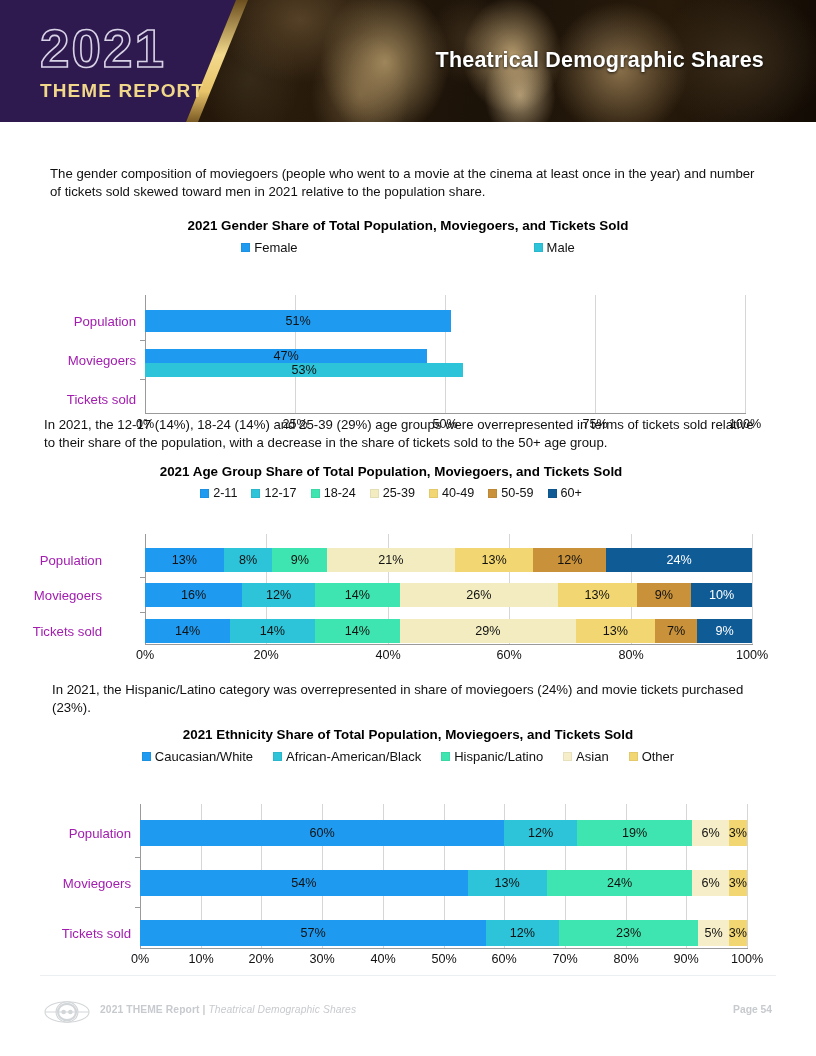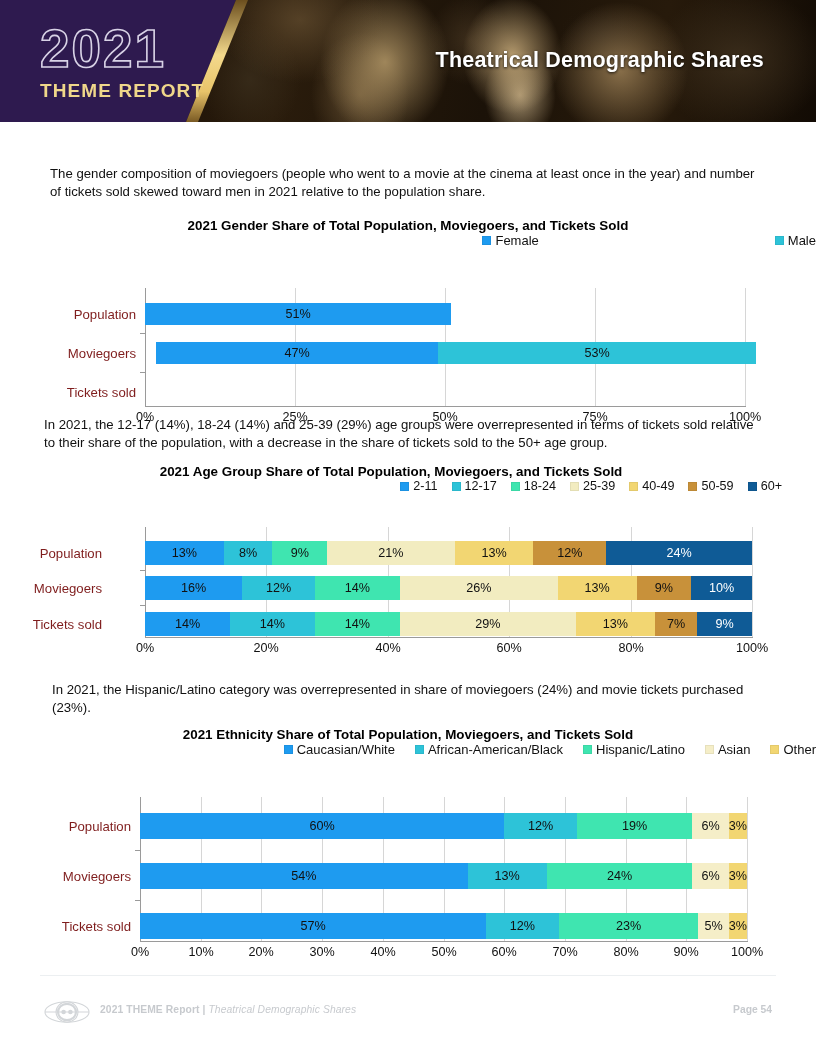--- a/index.html
+++ b/index.html
@@ -67,31 +67,32 @@
     position: absolute;
     font-size: 13.2px; line-height: 17.5px; color: #111;
   }
 
   
   .chart { position: absolute; }
   .chart-title {
     text-align: center; font-size: 13.4px; font-weight: 700; color: #000;
   }
   .legend {
-    display: flex; justify-content: flex-end; align-items: center;
+    display: flex; justify-content: center; align-items: center;
+    margin-top: 7px;
   }
   .legend-item { display: flex; align-items: center; font-size: 13px; color: #111; }
   .legend-swatch {
     width: 9px; height: 9px; margin-right: 4px; display: inline-block;
     border: 1px solid rgba(0,0,0,.06);
   }
 
   .plot { position: relative; }
   .rowlabel {
-    position: absolute; right: 0; font-size: 13.2px; color: #7f1d1d;
+    position: absolute; right: 0; font-size: 13.2px; color: #a21caf;
     white-space: nowrap; transform: translateY(-50%);
   }
   .axisline-y {
     position: absolute; width: 1px; background: #9a9a9a;
   }
   .axisline-x {
     position: absolute; height: 1px; background: #9a9a9a;
   }
   .tick-y {
     position: absolute; width: 5px; height: 1px; background: #9a9a9a;
@@ -167,21 +168,21 @@
         <div class="gridline" style="left: 745px; top: 4px; height: 118px;"></div>
         <div class="tick-y" style="left: 140px; top: 49px;"></div>
         <div class="tick-y" style="left: 140px; top: 88px;"></div>
         <div class="rowlabel" style="right: 680px; top: 30px;">Population</div>
         <div class="bar-row" style="left: 145px; top: 19px; width: 600px; height: 22px;">
           <div class="seg" style="width: 306px; background: rgb(30, 155, 240); height: 100%;">
             <span>51%</span>
           </div>
         </div>
         <div class="rowlabel" style="right: 680px; top: 69px;">Moviegoers</div>
-        <div class="bar-row" style="left: 156px; top: 58px; width: 600px; height: 22px;">
+        <div class="bar-row" style="left: 145px; top: 58px; width: 600px; height: 22px; flex-direction: column;">
           <div class="seg" style="width: 282px; background: rgb(30, 155, 240); height: 100%;">
             <span>47%</span>
           </div>
           <div class="seg" style="width: 318px; background: rgb(45, 195, 216); height: 100%;">
             <span>53%</span>
           </div>
         </div>
         <div class="rowlabel" style="right: 680px; top: 108px;">Tickets sold</div>
         <div class="xtick" style="left: 145px; top: 126px;">0%</div>
         <div class="xtick" style="left: 295px; top: 126px;">25%</div>

